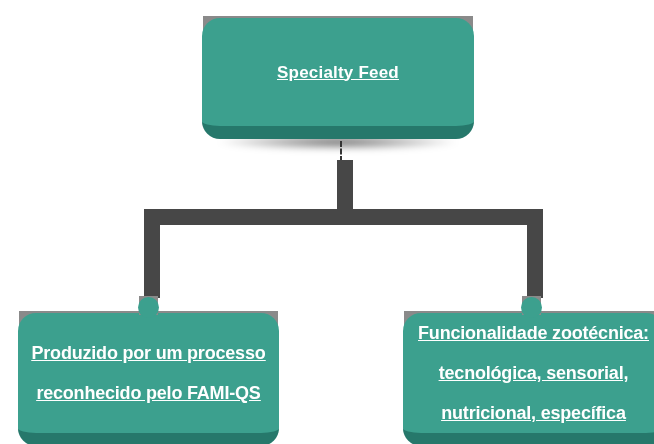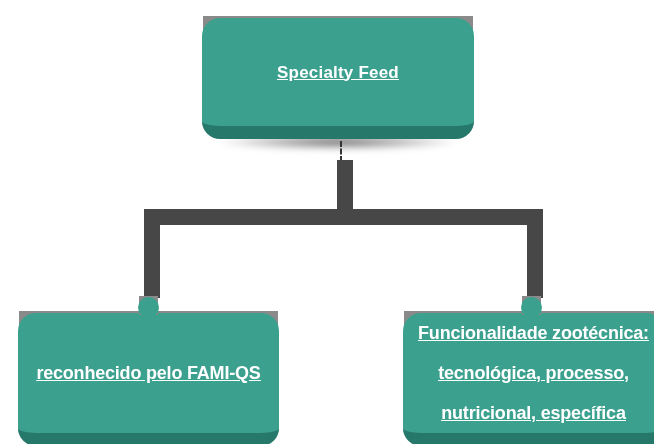--- a/index.html
+++ b/index.html
@@ -121,27 +121,28 @@
 
   <div class="cap-square cap-square-left"></div>
   <div class="cap-square cap-square-right"></div>
   <div class="cap-circle cap-circle-left"></div>
   <div class="cap-circle cap-circle-right"></div>
 
   <div class="node node-child node-child-left">
     <div class="shadow"></div>
     <div class="strip"></div>
     <div class="body">
+      <div class="line">Produzido por um processo</div>
       <div class="line">reconhecido pelo FAMI-QS</div>
     </div>
   </div>
 
   <div class="node node-child node-child-right">
     <div class="shadow"></div>
     <div class="strip"></div>
     <div class="body">
       <div class="line">Funcionalidade zootécnica:</div>
-      <div class="line">tecnológica, processo,</div>
+      <div class="line">tecnológica, sensorial,</div>
       <div class="line">nutricional, específica</div>
     </div>
   </div>
 
 </div>
 
 </body></html>

